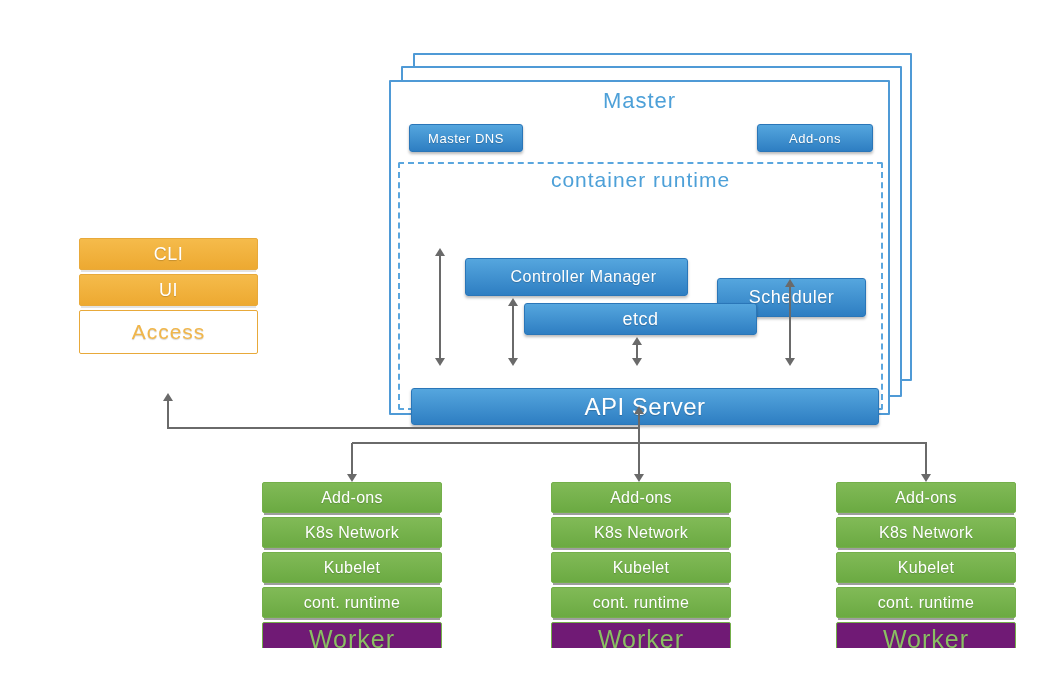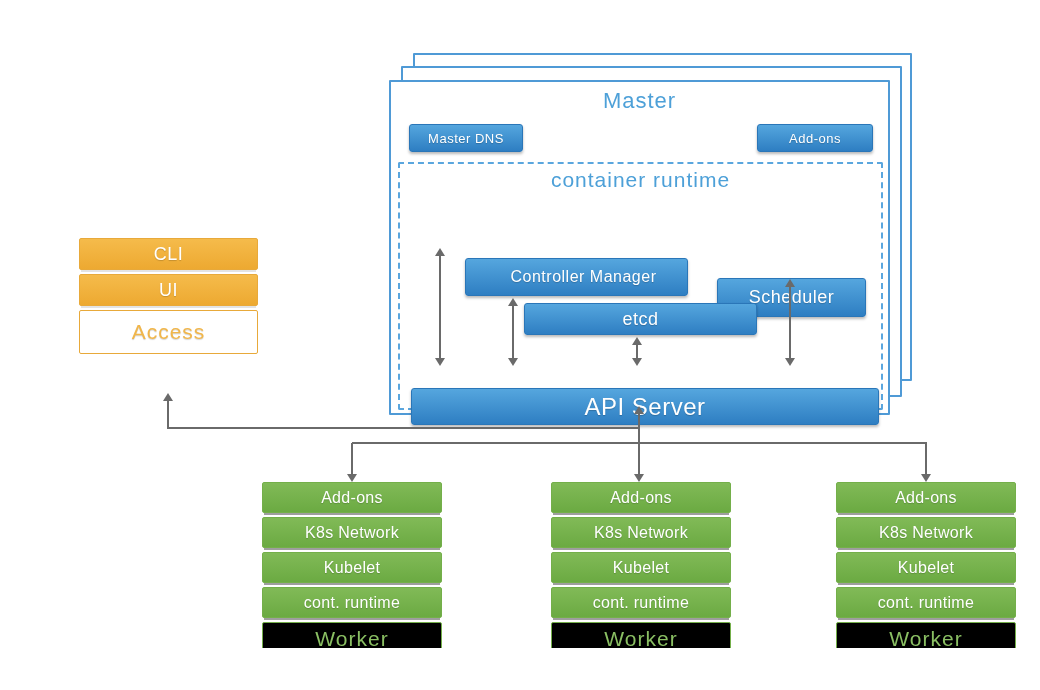--- a/index.html
+++ b/index.html
@@ -51,22 +51,22 @@
     display:flex; align-items:center; justify-content:center;
     color:#fff; font-size:16px; letter-spacing:0.3px;
     background:linear-gradient(180deg, var(--green-top), var(--green-bottom));
     border:1px solid var(--green-border); border-radius:2px;
     box-shadow:0 4px 0 -2px #9e9e9e;
     text-shadow:0 1px 1px rgba(0,0,0,0.18);
   }
   .worker-label {
     box-sizing:border-box; height:34px;
     display:flex; align-items:center; justify-content:center;
-    background:#000000; border:1px solid var(--green-border); border-radius:2px;
-    color:var(--green-text); font-size:21px; letter-spacing:1px;
+    background:#701a75; border:1px solid var(--green-border); border-radius:2px;
+    color:var(--green-text); font-size:25px; letter-spacing:1px;
     text-shadow:0 1px 1px rgba(0,0,0,0.15);
   }
   .line { position:absolute; background:var(--arrow-gray); }
   .head { position:absolute; width:0; height:0; border-style:solid; }
   .head-up {
     border-left:5px solid transparent; border-right:5px solid transparent;
     border-bottom:8px solid var(--arrow-gray); border-top:0;
   }
   .head-down {
     border-left:5px solid transparent; border-right:5px solid transparent;

